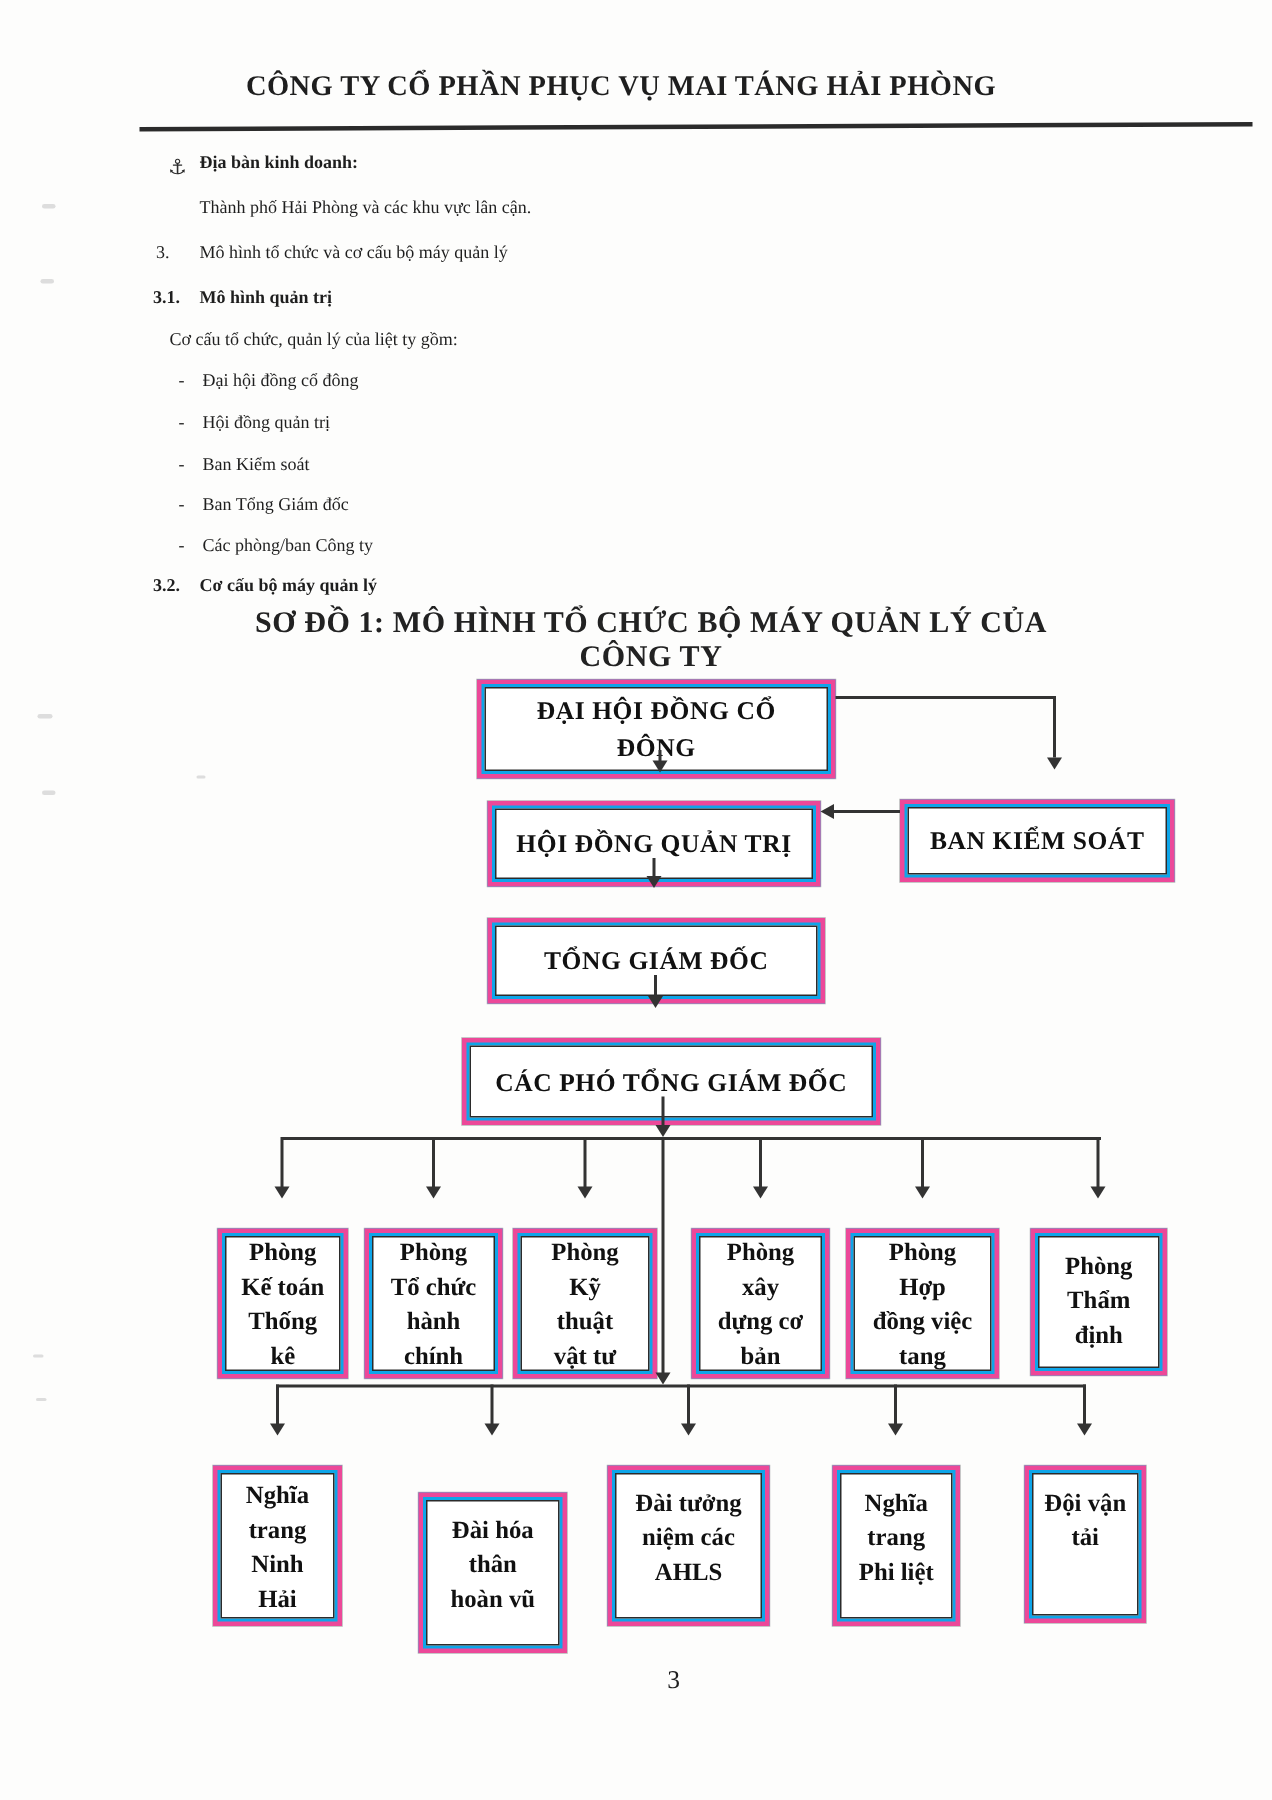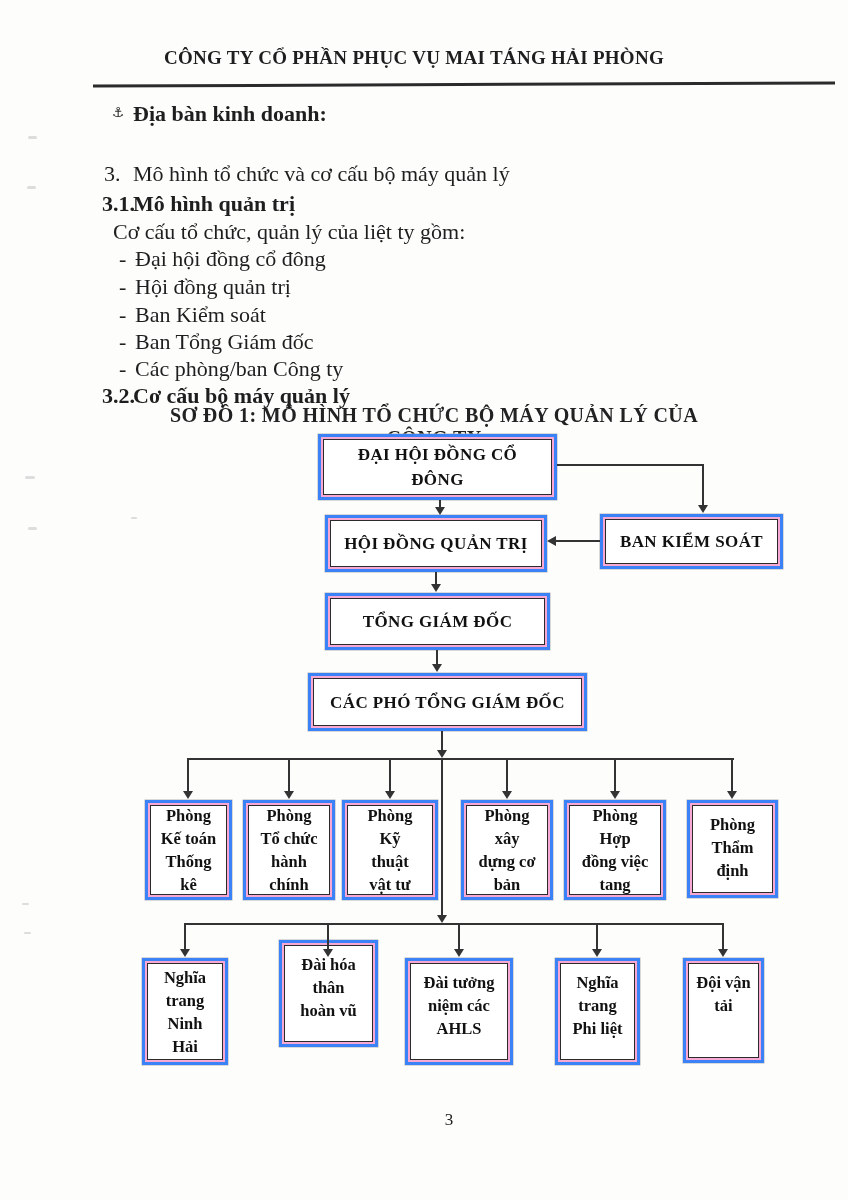--- a/index.html
+++ b/index.html
@@ -4,27 +4,27 @@
 <style>
   html,body{margin:0;padding:0;background:#e8e8e8;}
   .page{
     position:relative;width:848px;height:1200px;margin:0 auto;
     background:#fdfdfc;overflow:hidden;
     font-family:"Liberation Serif","DejaVu Serif",serif;
     color:#1e1e1e;
   }
   .hdr{position:absolute;left:0;width:828px;text-align:center;font-weight:bold;letter-spacing:.3px;}
   .rule{position:absolute;background:#2b2b2b;transform:rotate(-0.25deg);}
-  .bodyline{position:absolute;font-size:22px;white-space:nowrap;}
+  .bodyline{position:absolute;font-size:12px;white-space:nowrap;}
   .bold{font-weight:bold;}
   .caption{position:absolute;left:150px;top:404px;width:568px;text-align:center;
     font-weight:bold;font-size:20px;letter-spacing:.4px;color:#222;}
   
-  .dbox{position:absolute;box-sizing:border-box;border:3px solid #3b82f6;background:#f9a8d4;
-    box-shadow:0 0 0 .5px #b5b5b5;}
+  .dbox{position:absolute;box-sizing:border-box;border:3px solid #ec4899;background:#0ea5e9;
+    box-shadow:0 0 0 .5px #b5b5b5;margin-top:19px;}
   .dbox .inner{position:absolute;inset:2px;border:1.5px solid #2b2b2b;background:#fff;
     display:flex;align-items:center;justify-content:center;text-align:center;}
   .dbox.topalign .inner{align-items:flex-start;padding-top:7px;}
   .nlabel{font-weight:bold;white-space:pre-line;color:#111;}
   .chain .nlabel{font-size:17px;line-height:25px;letter-spacing:.4px;}
   .small .nlabel{font-size:16.5px;line-height:23px;}
   
   .hline{position:absolute;height:2px;background:#333;}
   .vline{position:absolute;width:2px;background:#333;}
   .adown{position:absolute;width:0;height:0;border-left:5px solid transparent;
@@ -38,20 +38,21 @@
 </head>
 <body>
 
 <div class="page">
 
   <div class="hdr" style="top:47px;font-size:19px;">CÔNG TY CỔ PHẦN PHỤC VỤ MAI TÁNG HẢI PHÒNG</div>
   <div class="rule" style="left:93px;top:83px;width:742px;height:2.5px;"></div>
 
   <span class="bullet-ic" style="left:112px;top:104px;">⚓</span>
   <div class="bodyline bold" style="left:133px;top:101px;">Địa bàn kinh doanh:</div>
+  <div class="bodyline" style="left:133px;top:131px;">Thành phố Hải Phòng và các khu vực lân cận.</div>
 
   <div class="bodyline" style="left:104px;top:161px;">3.</div>
   <div class="bodyline" style="left:133px;top:161px;">Mô hình tổ chức và cơ cấu bộ máy quản lý</div>
 
   <div class="bodyline bold" style="left:102px;top:191px;">3.1.</div>
   <div class="bodyline bold" style="left:133px;top:191px;">Mô hình quản trị</div>
 
   <div class="bodyline" style="left:113px;top:219px;">Cơ cấu tổ chức, quản lý của liệt ty gồm:</div>
 
   <div class="bodyline" style="left:119px;top:246px;">-</div>
@@ -154,21 +155,21 @@
   </div>
 
   <div class="dbox small" style="left:142px;top:958px;width:86px;height:107px;">
     <div class="inner">
         <span class="nlabel">Nghĩa
 trang
 Ninh
 Hải</span>
       </div>
   </div>
-  <div class="dbox small topalign" style="left:279px;top:940px;width:99px;height:107px;">
+  <div class="dbox small topalign" style="left:279px;top:976px;width:99px;height:107px;">
     <div class="inner">
         <span class="nlabel">Đài hóa
 thân
 hoàn vũ</span>
       </div>
   </div>
   <div class="dbox small topalign" style="left:405px;top:958px;width:108px;height:107px;">
     <div class="inner">
         <span class="nlabel">Đài tưởng
 niệm các

